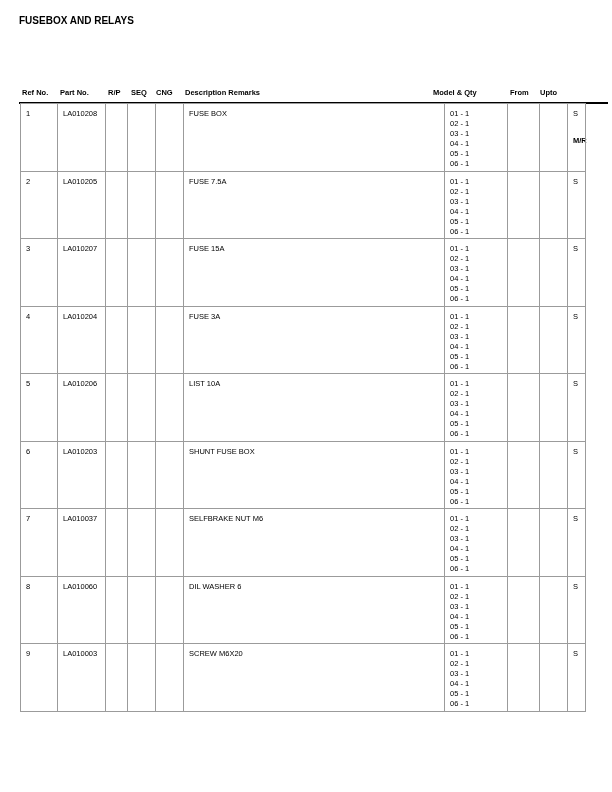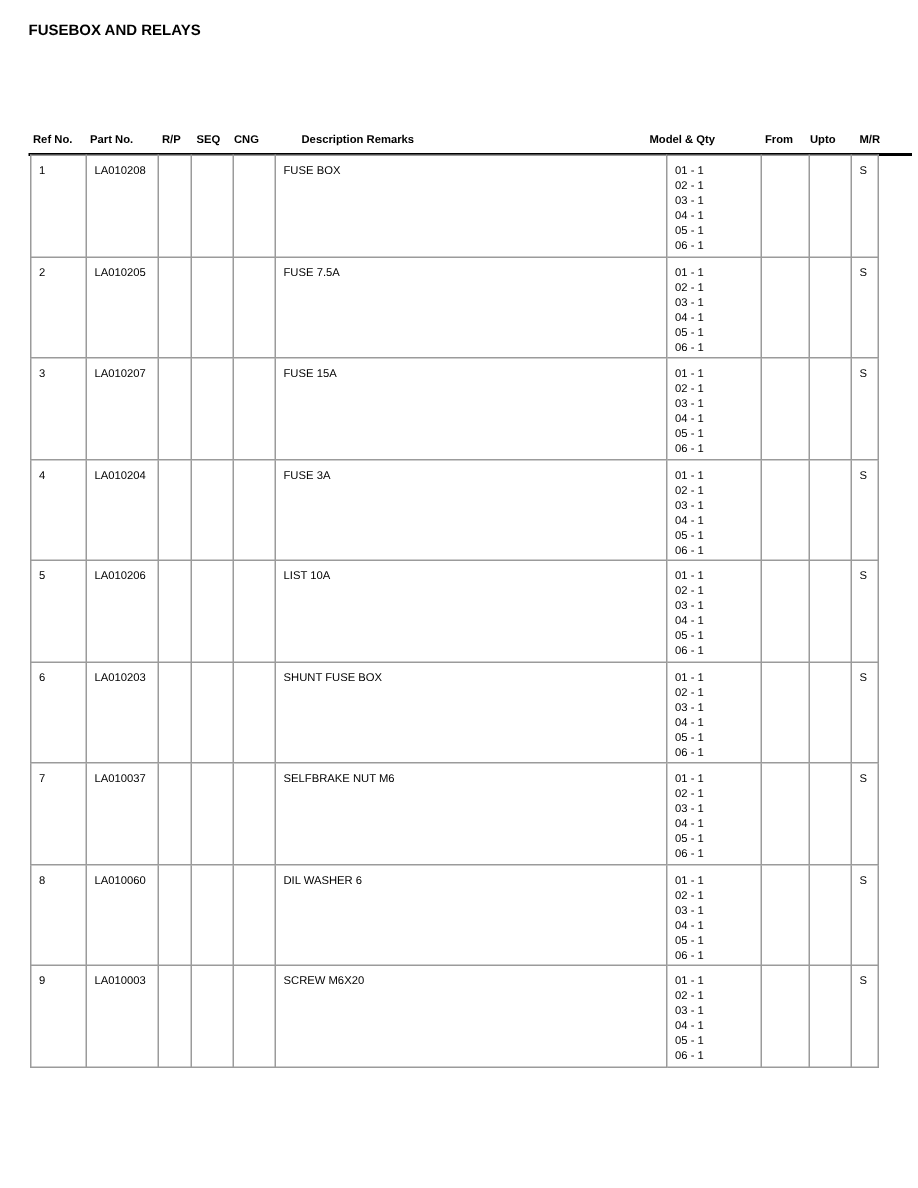--- a/index.html
+++ b/index.html
@@ -98,25 +98,25 @@
 
   <div class="doc-title">FUSEBOX AND RELAYS</div>
 
 
   <div class="table-header">
       <span class="th" style="left: 22px;">Ref No.</span>
       <span class="th" style="left: 60px;">Part No.</span>
       <span class="th" style="left: 108px;">R/P</span>
       <span class="th" style="left: 131px;">SEQ</span>
       <span class="th" style="left: 156px;">CNG</span>
-      <span class="th" style="left: 201px; text-align: right;">Description Remarks</span>
+      <span class="th" style="left: 185px; text-align: right;">Description Remarks</span>
       <span class="th" style="left: 433px;">Model &amp; Qty</span>
       <span class="th" style="left: 510px;">From</span>
       <span class="th" style="left: 540px; text-align: right;">Upto</span>
-      <span class="th" style="left: 573px;">M/R</span>
+      <span class="th" style="left: 573px; margin-top: 48px;">M/R</span>
     </div>
 
   <div class="thick-rule"></div>
 
   <table class="parts">
     <colgroup>
       <col class="c-ref">
         <col class="c-part">
         <col class="c-rp">
         <col class="c-seq">

